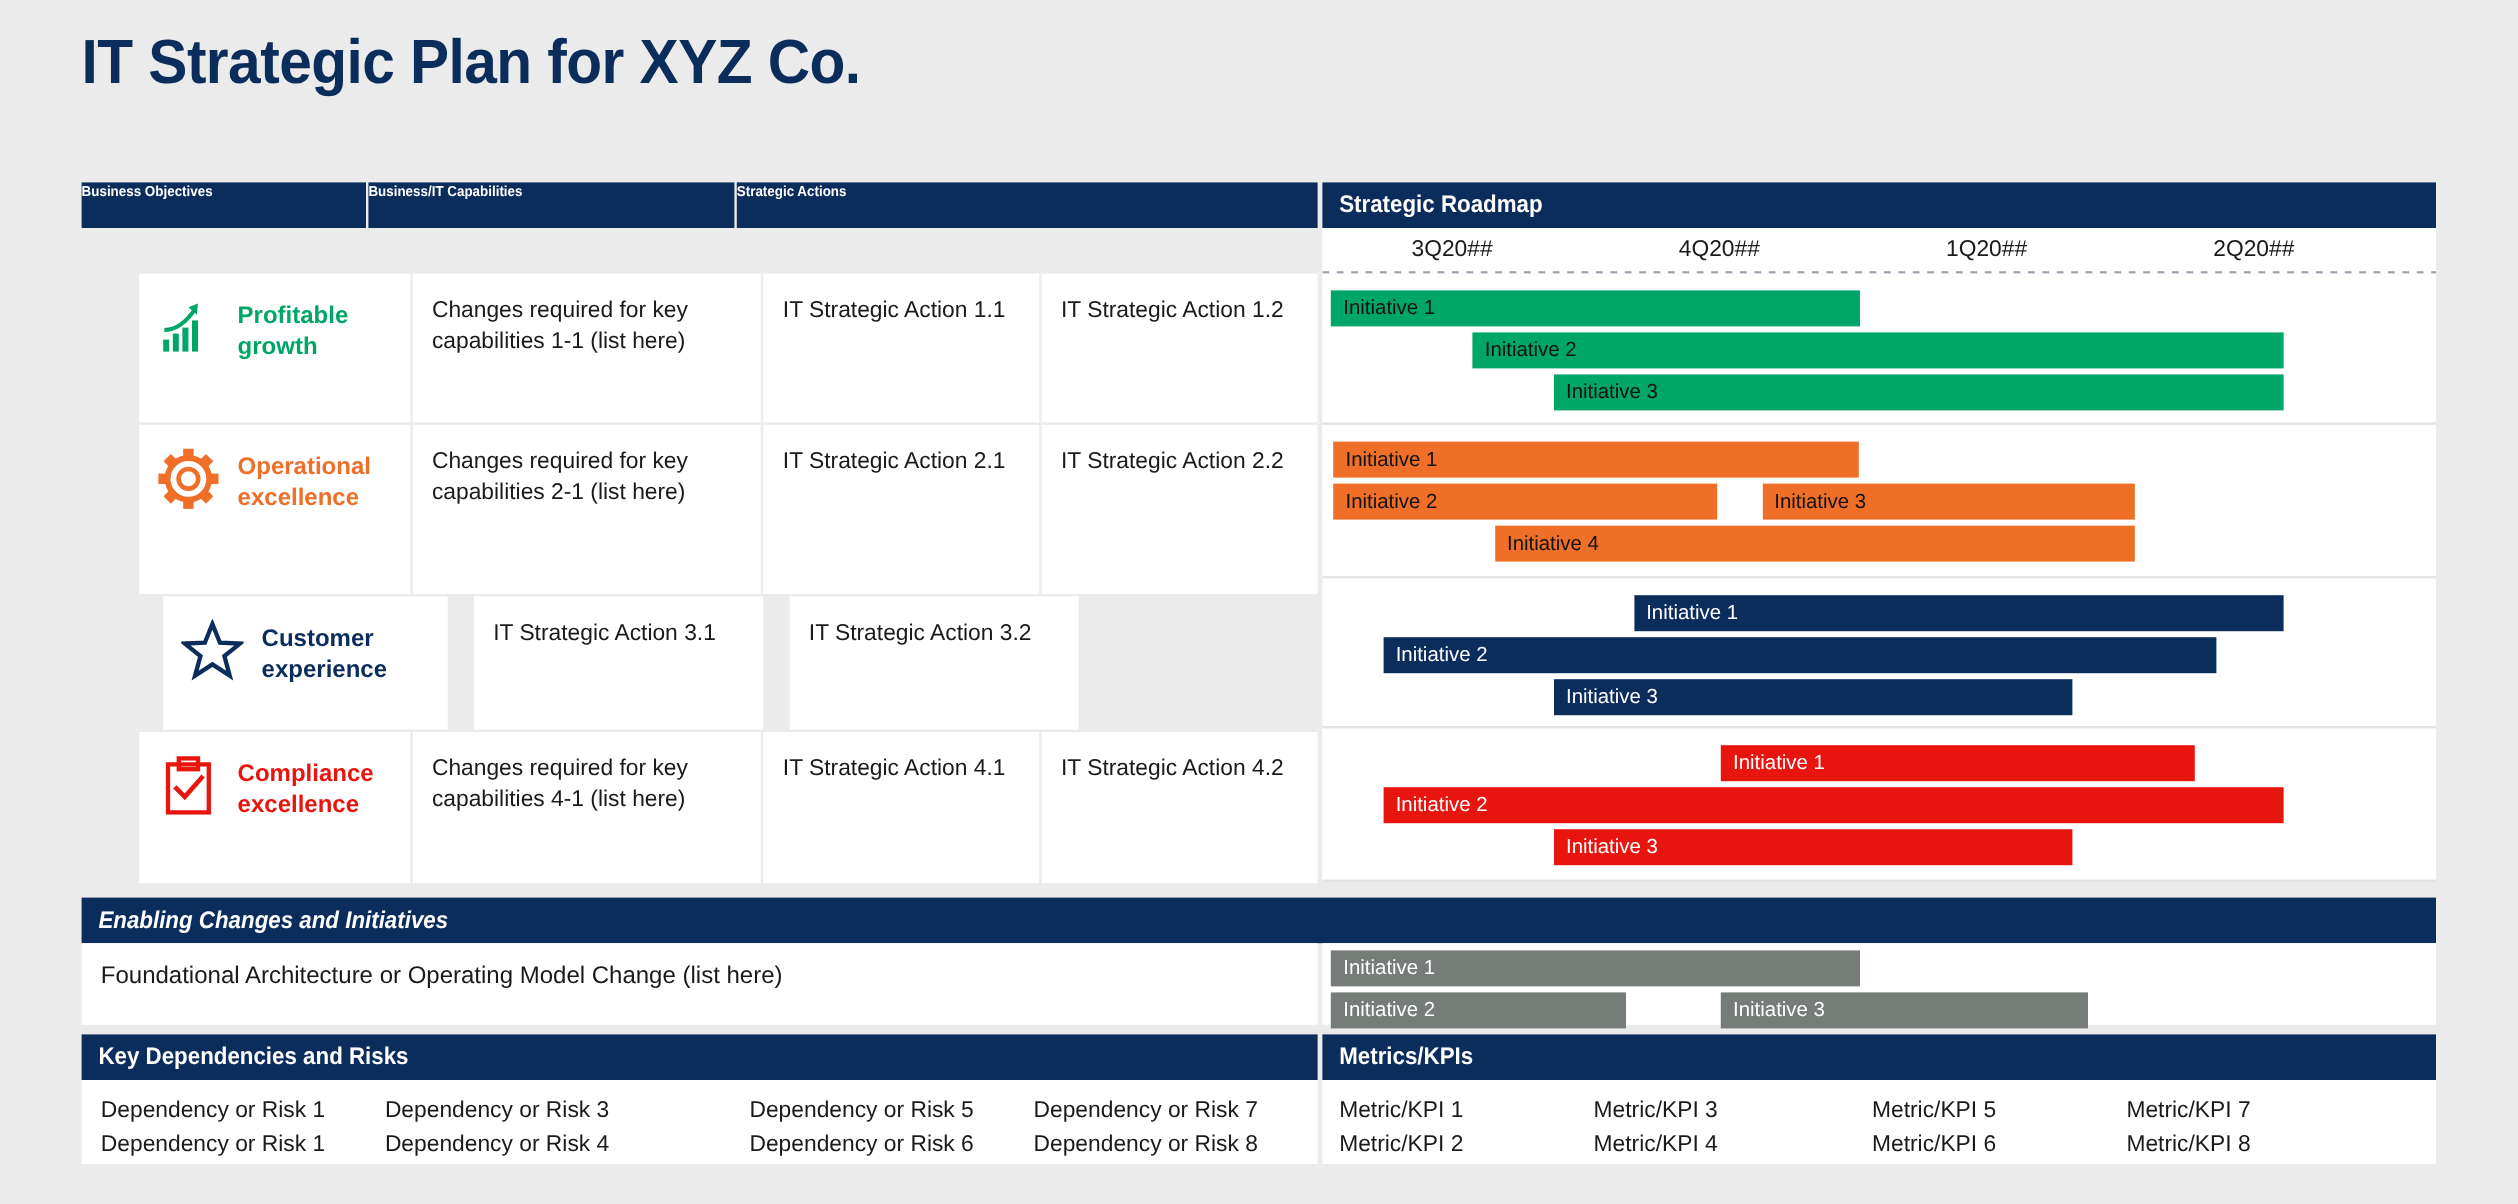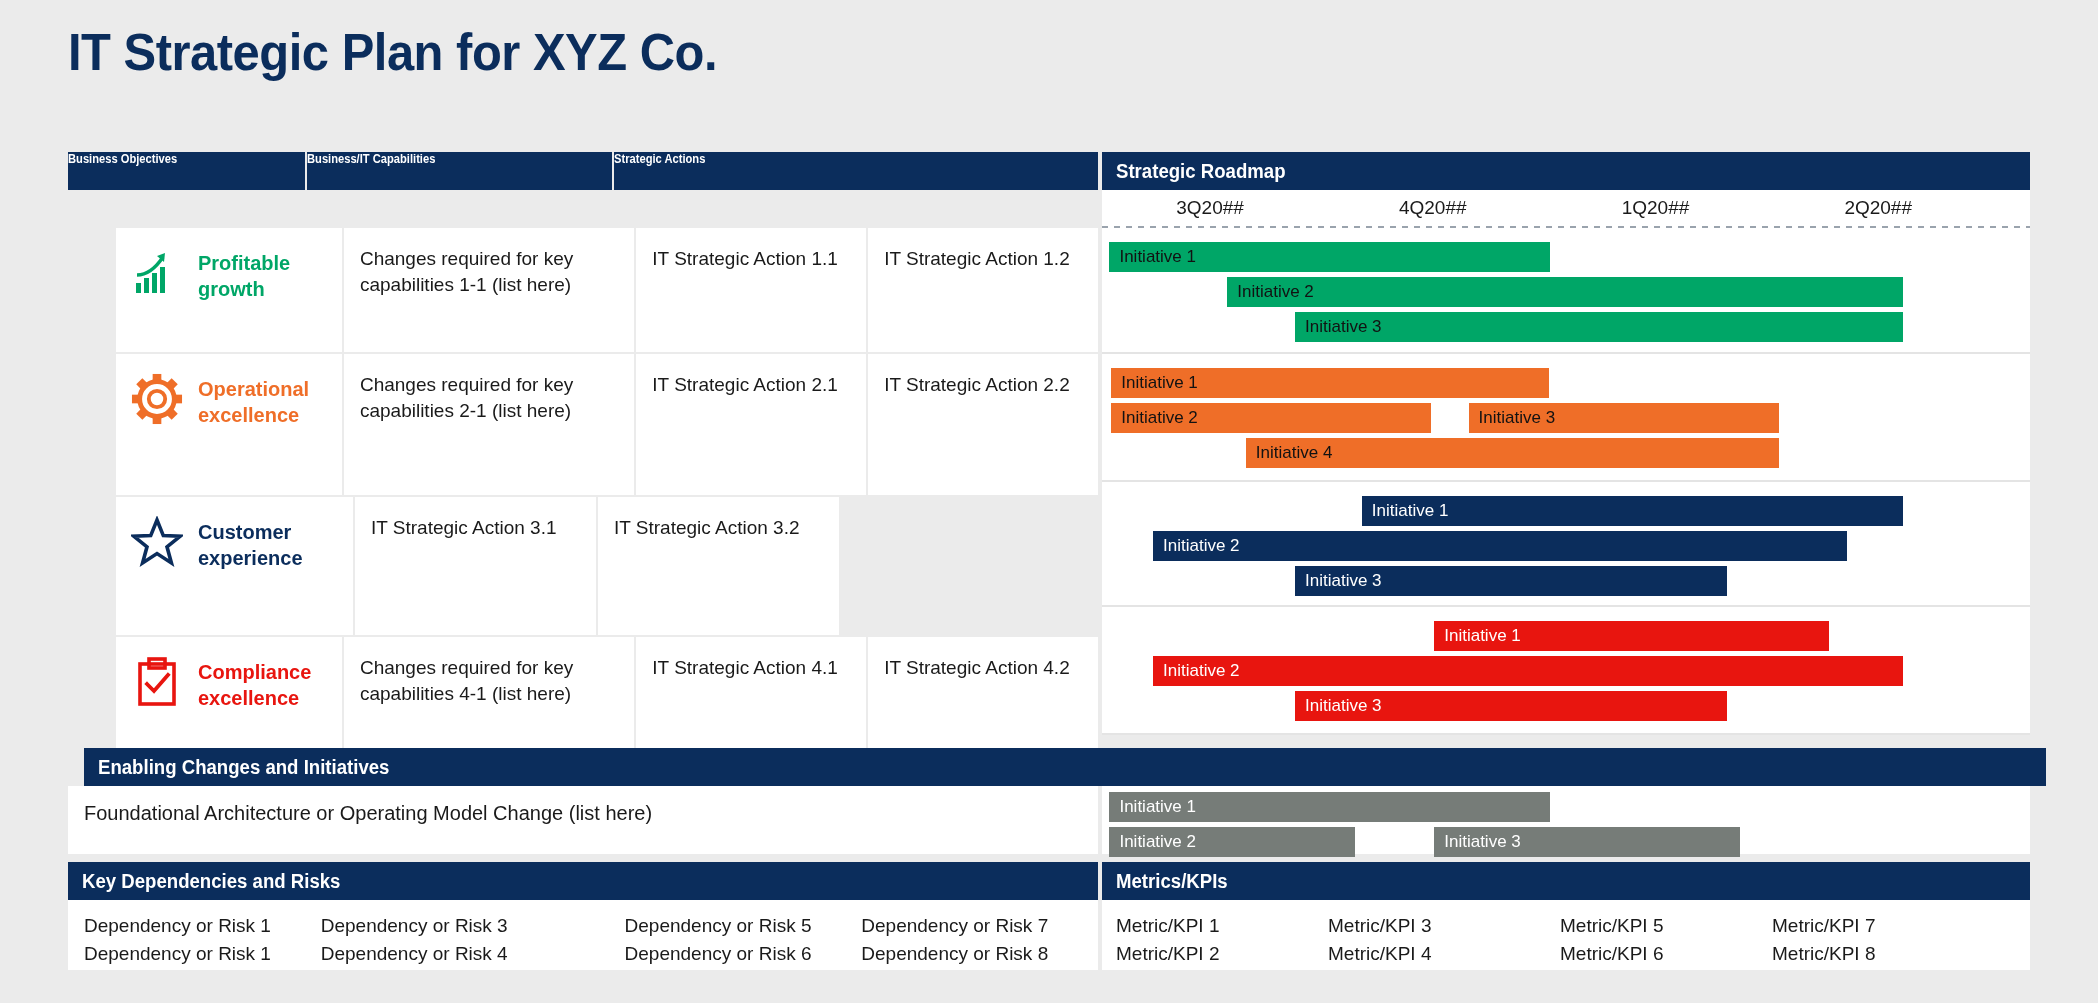--- a/index.html
+++ b/index.html
@@ -43,21 +43,21 @@
   .mrow { display: flex; gap: 2px; margin-bottom: 2px; background: transparent; padding-left: 48px; }
   .mcell { background: #ffffff; padding: 18px 16px 10px 16px; font-size: 19px; color: #1a1a1a; line-height: 1.35; }
   .c-obj { width: 237px; display: flex; align-items: flex-start; gap: 14px; padding-left: 14px; }
   .c-cap { width: 305px; }
   .c-act { width: 241px; }
   .obj-label { font-weight: 700; font-size: 20px; line-height: 1.3; padding-top: 4px; }
   .icon-box { width: 54px; height: 54px; flex: 0 0 54px; display:flex; align-items:center; justify-content:center; }
 
   .r1 .mcell { height: 124px; }
   .r2 .mcell { height: 141px; }
-  .r3 .mcell { height: 138px; }
+  .r3 .mcell { height: 111px; margin-left: 20px; }
   .r4 .mcell { height: 126px; }
 
   
   .rm-head { position: absolute; left: 1102px; top: 152px; width: 928px; height: 38px; }
   .rm-axis { position: absolute; left: 1102px; top: 190px; width: 928px; height: 38px; background: #ffffff; }
   .rm-axis .qlabels { position: relative; height: 100%; }
   .qlabel { position: absolute; top: 7px; font-size: 19px; color: #1a1a1a; }
   .axis-dash { position: absolute; left: 0; bottom: 0; width: 100%; height: 2px;
     background-image: linear-gradient(to right, #9aa3ad 0 6px, transparent 6px 12px);
     background-size: 12px 2px; background-repeat: repeat-x; }
@@ -72,21 +72,21 @@
 
   .bar { position: absolute; height: 30px; display: flex; align-items: center; padding-left: 10px;
          font-size: 17px; white-space: nowrap; }
   .bar.green { background: #00a667; color: #121212; }
   .bar.orange { background: #ef6e28; color: #121212; }
   .bar.navy { background: #0b2d5c; color: #ffffff; }
   .bar.red { background: #e8150f; color: #ffffff; }
   .bar.gray { background: #767c78; color: #ffffff; }
 
   
-  .enable-head { position: absolute; left: 84px; top: 748px; width: 1962px; height: 38px; }
+  .enable-head { position: absolute; left: 68px; top: 748px; width: 1962px; height: 38px; font-style: italic; }
   .enable-body { position: absolute; left: 68px; top: 786px; width: 1030px; height: 68px; background: #fff;
                  font-size: 20px; color: #1a1a1a; padding: 16px 0 0 16px; }
   .enable-rm { position: absolute; left: 1102px; top: 786px; width: 928px; height: 68px; background: #fff; }
 
   
   .dep-head { position: absolute; left: 68px; top: 862px; width: 1030px; height: 38px; }
   .met-head { position: absolute; left: 1102px; top: 862px; width: 928px; height: 38px; }
   .dep-body { position: absolute; left: 68px; top: 900px; width: 1030px; height: 70px; background:#fff; display:flex; padding: 12px 0 0 16px;}
   .met-body { position: absolute; left: 1102px; top: 900px; width: 928px; height: 70px; background:#fff; display:flex; padding: 12px 0 0 14px;}
   .bcol { font-size: 19px; color:#1a1a1a; line-height: 1.45; }

